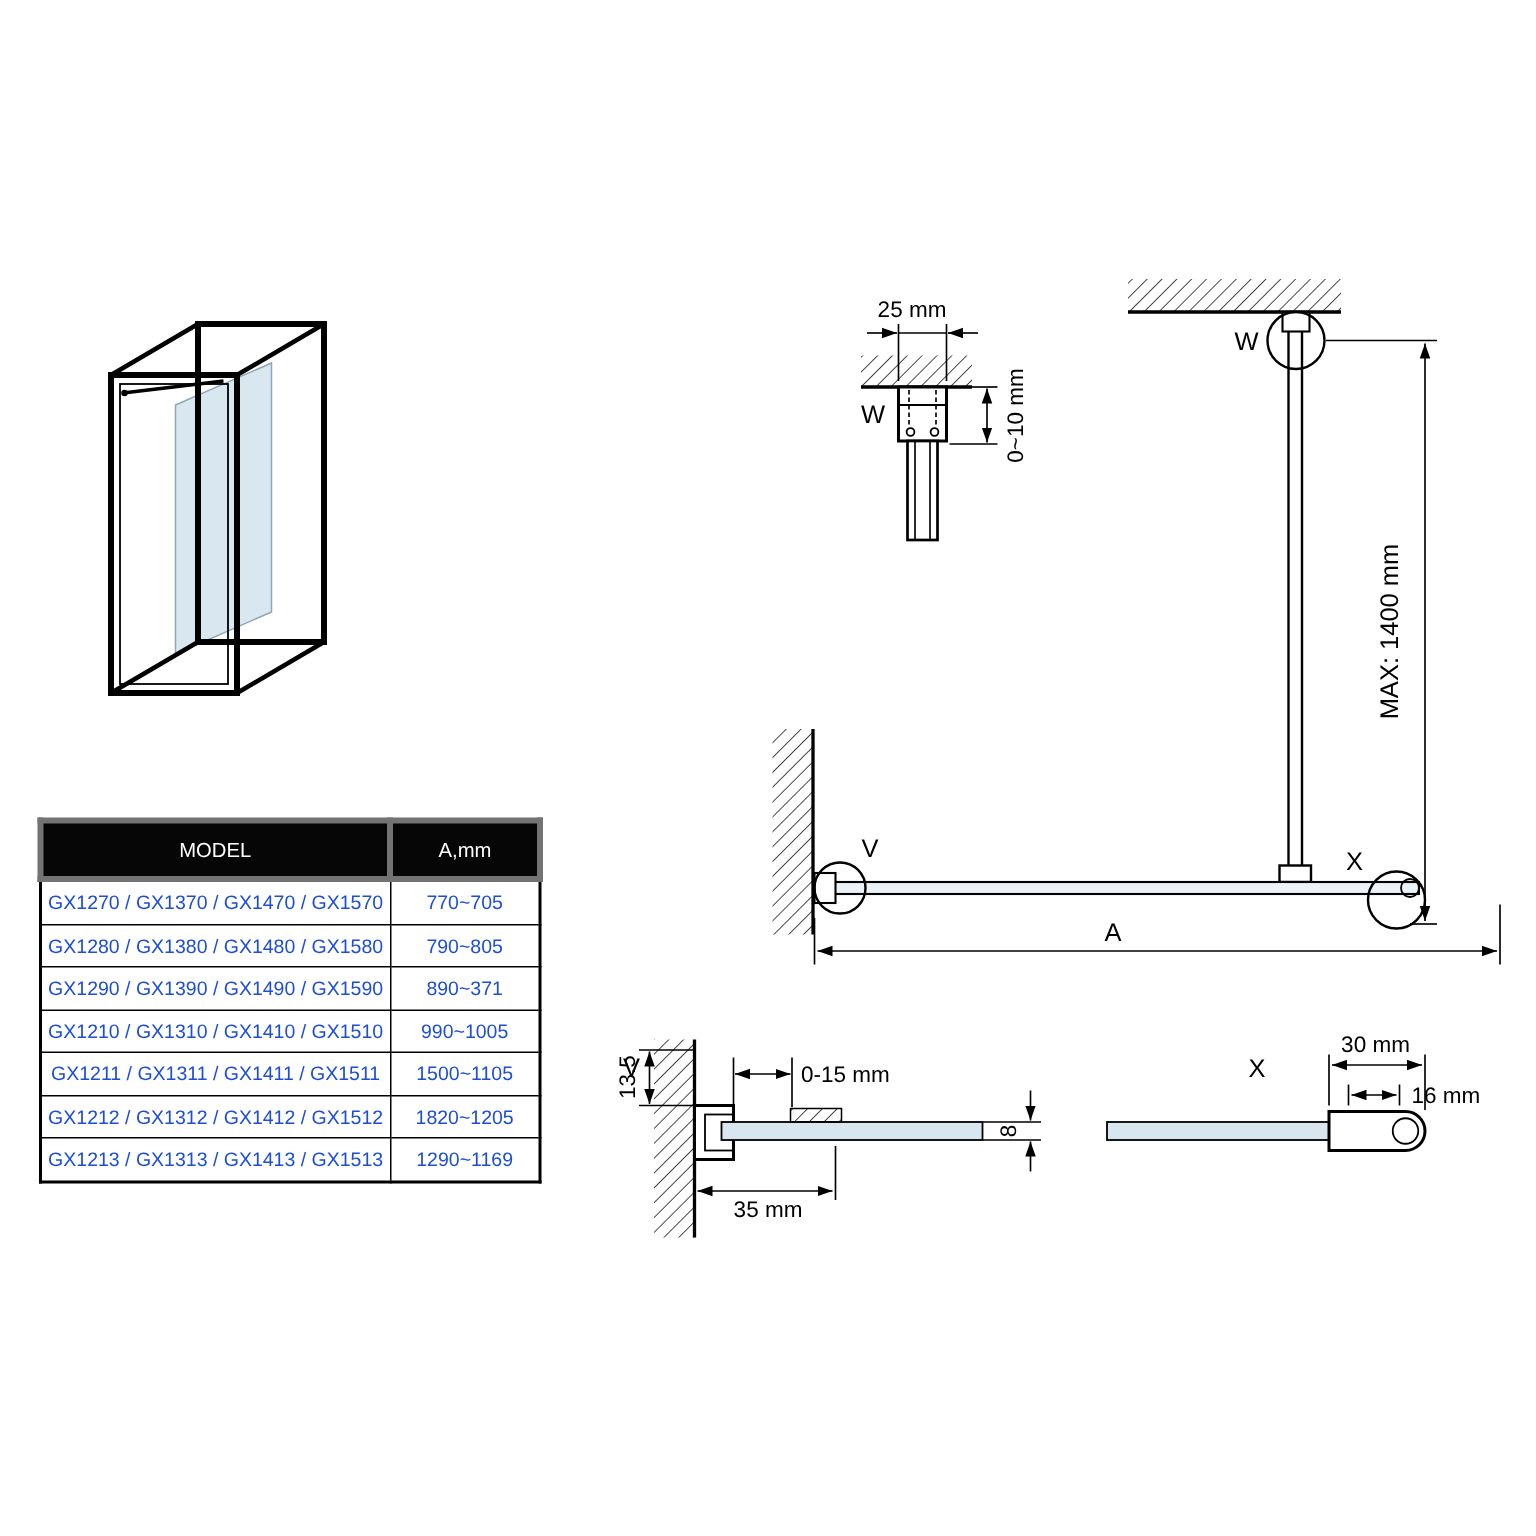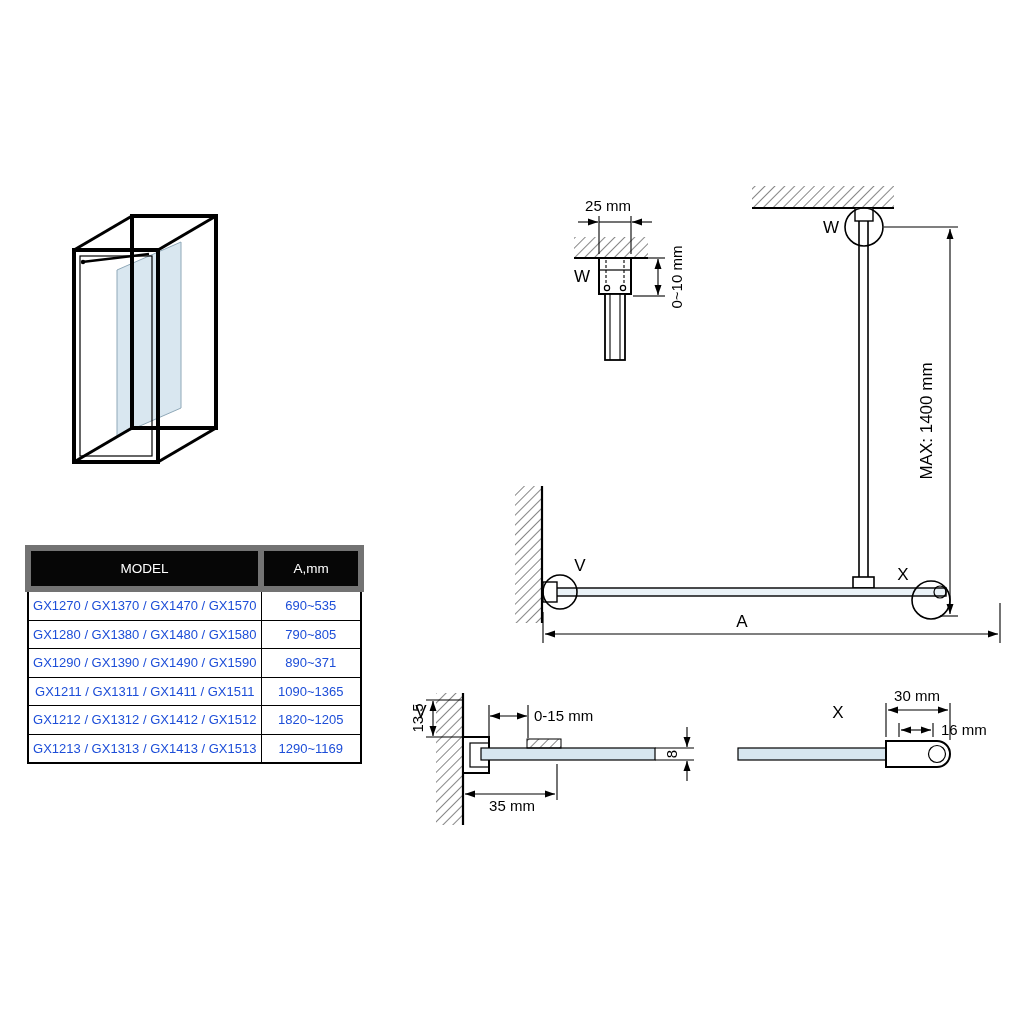--- a/index.html
+++ b/index.html
@@ -19,21 +19,21 @@
   text.lab{font-size:17px;}
 
   
   .spec-table{position:absolute;left:25px;top:545px;width:333px;}
   .spec-table table{
     border-collapse:collapse;width:100%;table-layout:fixed;
     border:2px solid #000;
   }
   .spec-table th{
     background:#060606;color:#fff;font-weight:500;font-size:13.5px;
-    height:33px;border:6px solid #737373;text-align:center;
+    height:33px;border:4px solid #737373;text-align:center;
   }
   .spec-table td{
     border:1px solid #000;font-size:13px;color:#1d4ed8;text-align:center;
     height:27.5px;padding:0 2px;white-space:nowrap;
   }
 </style>
 </head>
 <body>
 
 <div class="canvas">
@@ -204,33 +204,37 @@
         </colgroup>
       <thead>
         <tr>
           <th>MODEL</th>
           <th>A,mm</th>
         </tr>
       </thead>
       <tbody>
         <tr>
           <td>GX1270 / GX1370 / GX1470 / GX1570</td>
-          <td>690~535</td>
+          <td>770~705</td>
         </tr>
         <tr>
           <td>GX1280 / GX1380 / GX1480 / GX1580</td>
           <td>790~805</td>
         </tr>
         <tr>
           <td>GX1290 / GX1390 / GX1490 / GX1590</td>
           <td>890~371</td>
         </tr>
         <tr>
+          <td>GX1210 / GX1310 / GX1410 / GX1510</td>
+          <td>990~1005</td>
+        </tr>
+        <tr>
           <td>GX1211 / GX1311 / GX1411 / GX1511</td>
-          <td>1090~1365</td>
+          <td>1500~1105</td>
         </tr>
         <tr>
           <td>GX1212 / GX1312 / GX1412 / GX1512</td>
           <td>1820~1205</td>
         </tr>
         <tr>
           <td>GX1213 / GX1313 / GX1413 / GX1513</td>
           <td>1290~1169</td>
         </tr>
       </tbody>

